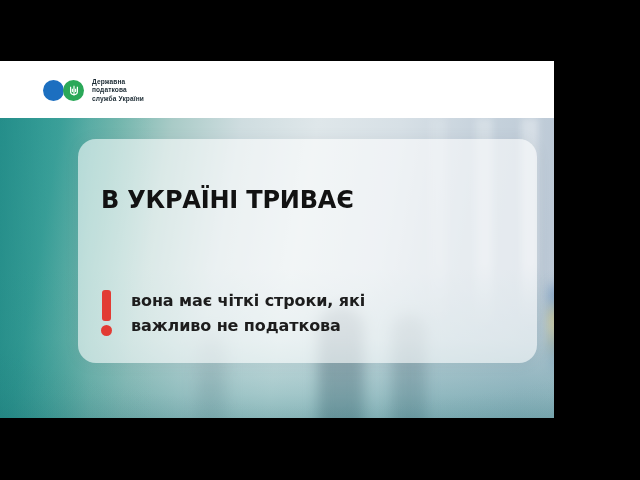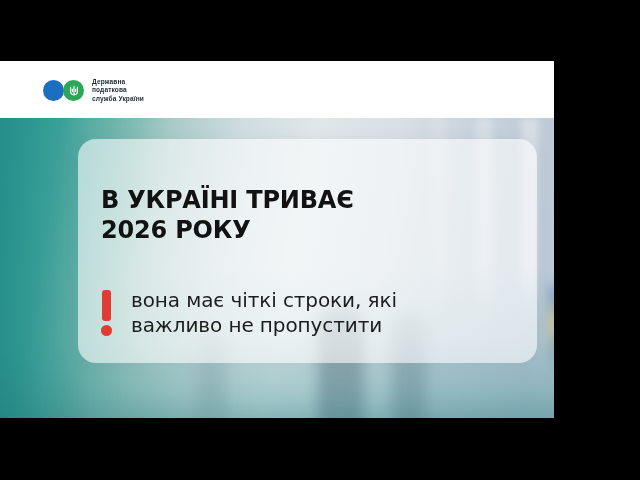--- a/index.html
+++ b/index.html
@@ -256,24 +256,24 @@
   }
   .bang-dot {
     position: absolute;
     left: 0px; top: 35px;
     width: 11px; height: 11px;
     border-radius: 50%;
     background: #e23b33;
   }
   .subtitle {
     font-family: "DejaVu Sans", "Liberation Sans", sans-serif;
-    font-size: 20px;
+    font-size: 16px;
     line-height: 25px;
     color: #1d1d1d;
-    font-weight: normal;
+    font-weight: bold;
     letter-spacing: -0.1px;
   }
   .subtitle .sub-line { display: block; white-space: nowrap; }
 </style>
 </head>
 <body>
 
 <div id="stage">
 
   <div class="photo">
@@ -285,31 +285,30 @@
     <div class="bg-person-b"></div>
     <div class="photo-layer bg-floor"></div>
     <div class="photo-layer bg-floor-left"></div>
     <div class="photo-layer bg-vignette"></div>
   </div>
 
   <div class="card"></div>
 
   <h1 class="headline">
     <span class="hl-line">В УКРАЇНІ ТРИВАЄ</span>
-    <span class="hl-line">2026 РОКУ</span>
   </h1>
 
   <div class="subtitle-row">
     <div class="bang">
       <span class="bang-stem"></span>
       <span class="bang-dot"></span>
     </div>
     <div class="subtitle">
       <span class="sub-line">вона має чіткі строки, які</span>
-      <span class="sub-line">важливо не пропустити</span>
+      <span class="sub-line">важливо не податкова</span>
     </div>
   </div>
 
   <div class="header-band"></div>
   <div class="logo-row">
     <div class="logo-marks">
       <span class="circle-blue"></span>
       <span class="circle-green">
         <svg class="trident" viewBox="0 0 24 30" aria-hidden="true">
           <path fill="#ffffff" d="M12 0.5 L13.5 4 L13.5 26 L10.5 26 L10.5 4 Z

